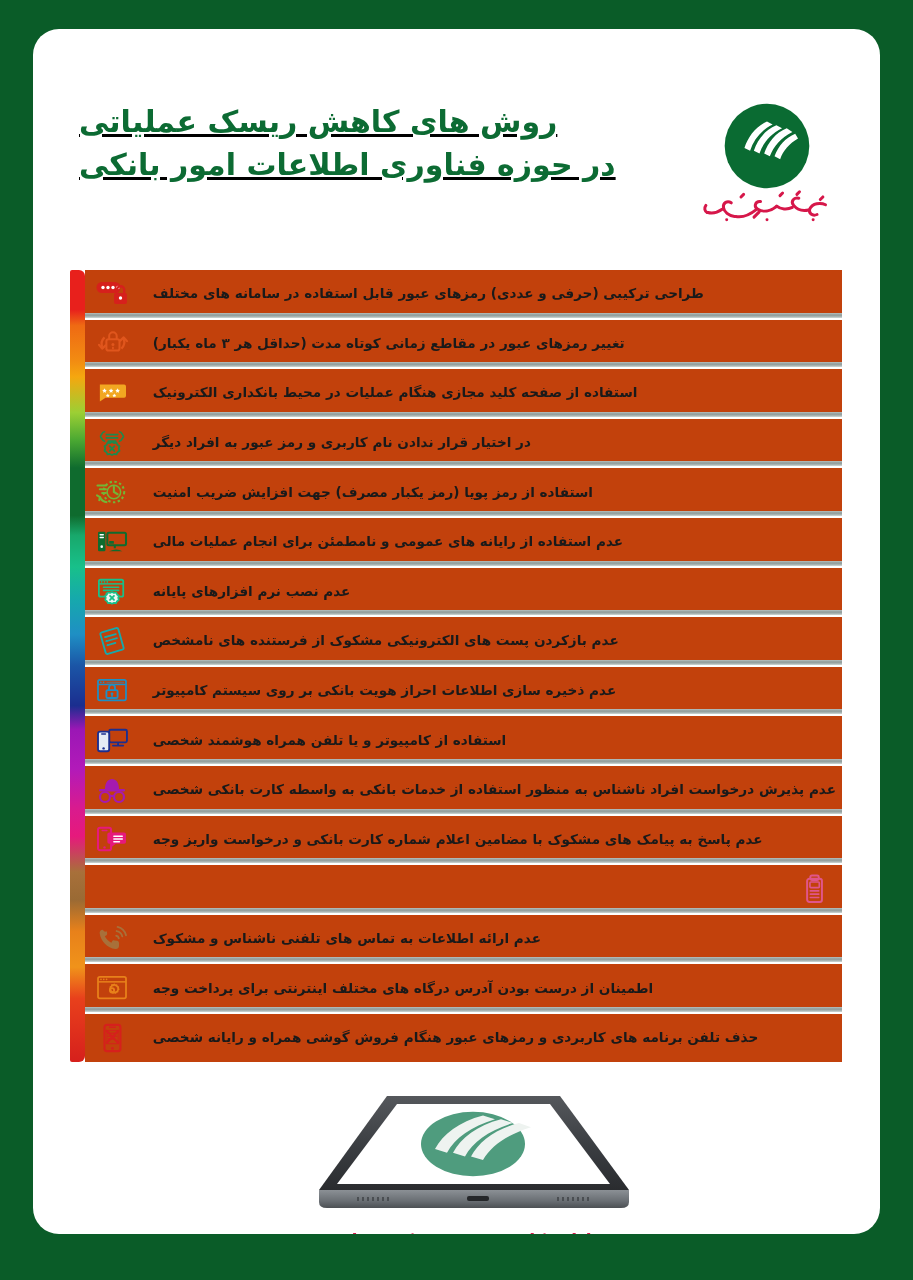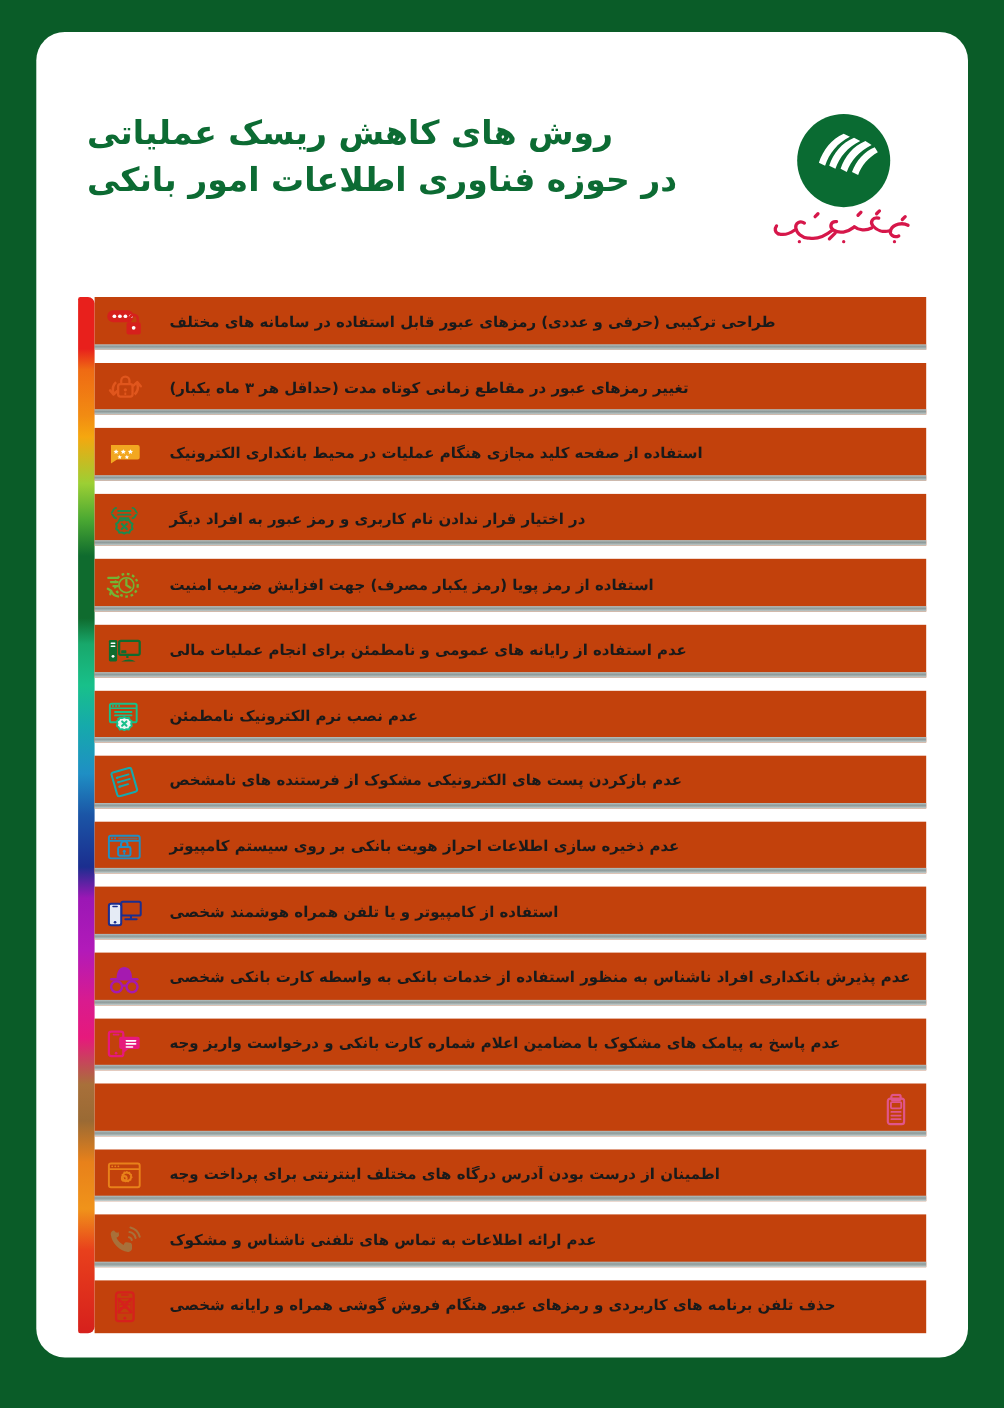--- a/index.html
+++ b/index.html
@@ -36,20 +36,21 @@
     overflow: hidden;
   }
 
   
   .header {
     display: flex;
     flex-direction: row;
     align-items: flex-start;
     padding: 66px 38px 0 38px;
     gap: 14px;
+    text-decoration: underline;
   }
 
   .logo-block {
     width: 150px;
     flex: 0 0 150px;
     display: flex;
     flex-direction: column;
     align-items: center;
     padding-top: 4px;
   }
@@ -102,21 +103,21 @@
 
   .row {
     position: relative;
     height: 47.6px;
     background: #c2410c;
     display: flex;
     flex-direction: row;
     align-items: center;
   }
 
-  .row + .row { margin-top: 12px; }
+  .row + .row { margin-top: 2px; }
 
   
   .row:not(:last-child)::after {
     content: "";
     position: absolute;
     left: 0; right: 0; bottom: 0;
     height: 5px;
     background: linear-gradient(to bottom,
       #b6c0bf 0%, #8e9a99 42%, #a9b4b3 72%, #cfdad8 100%);
   }
@@ -355,21 +356,21 @@
               </g>
               <rect x="12" y="5" width="20" height="13.5" rx="1.6" fill="none" stroke="#0f6b2e" stroke-width="2.2"></rect>
               <path d="M20 18.5 v3.2" stroke="#0f6b2e" stroke-width="2.2"></path>
               <path d="M14 25 q8 -4 14 0 z" fill="#0f6b2e"></path>
               <rect x="14" y="14" width="5" height="3" rx="0.6" fill="#0f6b2e"></rect>
             </svg>
           </div>
         </div>
 
         <div class="row">
-          <div class="row-text">عدم نصب نرم الکترونیک نامطمئن</div>
+          <div class="row-text">عدم نصب نرم افزارهای پایانه</div>
           <div class="row-icon">
             <svg viewBox="0 0 34 32" width="34" height="30">
               <rect x="3" y="4" width="26" height="18" rx="1.8" fill="none" stroke="#18c08a" stroke-width="1.9"></rect>
               <path d="M3 8.4 h26" stroke="#18c08a" stroke-width="1.6"></path>
               <g fill="#18c08a">
                   <circle cx="6" cy="6.2" r="0.9"></circle>
                   <circle cx="9" cy="6.2" r="0.9"></circle>
                   <circle cx="12" cy="6.2" r="0.9"></circle>
                 </g>
               <g stroke="#18c08a" stroke-width="1.8" stroke-linecap="round">
@@ -431,21 +432,21 @@
               <path d="M23.5 17.5 v3" stroke="#1b2e8f" stroke-width="2"></path>
               <path d="M18 21 h11" stroke="#1b2e8f" stroke-width="2" stroke-linecap="round"></path>
               <rect x="2" y="6" width="12" height="21" rx="2.2" fill="#e5ebf5" stroke="#1b2e8f" stroke-width="2"></rect>
               <path d="M6 8.6 h4" stroke="#1b2e8f" stroke-width="1.5" stroke-linecap="round"></path>
               <circle cx="8" cy="24" r="1.3" fill="#1b2e8f"></circle>
             </svg>
           </div>
         </div>
 
         <div class="row">
-          <div class="row-text">عدم پذیرش بانکداری افراد ناشناس به منظور استفاده از خدمات بانکی به واسطه کارت بانکی شخصی</div>
+          <div class="row-text">عدم پذیرش درخواست افراد ناشناس به منظور استفاده از خدمات بانکی به واسطه کارت بانکی شخصی</div>
           <div class="row-icon">
             <svg viewBox="0 0 34 28" width="34" height="28">
               <path d="M10 13 C10 6.5 13 3 17 3 C21 3 24 6.5 24 13 Z" fill="#a51ab0"></path>
               <rect x="4" y="13" width="26" height="2.4" rx="1.2" fill="#a51ab0"></rect>
               <circle cx="10" cy="21" r="5" fill="none" stroke="#a51ab0" stroke-width="2.2"></circle>
               <circle cx="24" cy="21" r="5" fill="none" stroke="#a51ab0" stroke-width="2.2"></circle>
               <path d="M15 20 h4" stroke="#a51ab0" stroke-width="2.2"></path>
             </svg>
           </div>
         </div>
@@ -470,53 +471,53 @@
         <div class="row">
           <div class="row-icon">
             <svg viewBox="0 0 34 32" width="34" height="30">
               <path d="M11 5 h11 a2.4 2.4 0 0 1 2.4 2.4 v20 a2.4 2.4 0 0 1 -2.4 2.4 h-11 a2.4 2.4 0 0 1 -2.4 -2.4 v-20 a2.4 2.4 0 0 1 2.4 -2.4z" fill="none" stroke="#e0558a" stroke-width="2.1"></path>
               <rect x="12" y="1.5" width="9" height="5" rx="1.6" fill="none" stroke="#e0558a" stroke-width="2.1"></rect>
               <rect x="11.6" y="8.5" width="10" height="6" rx="1" fill="none" stroke="#e0558a" stroke-width="1.8"></rect>
               <g stroke="#e0558a" stroke-width="1.7" stroke-linecap="round">
                 <path d="M12 18 h9"></path>
                   <path d="M12 21.5 h9"></path>
                   <path d="M12 25 h9"></path>
+              </g>
+            </svg>
+          </div>
+        </div>
+
+        <div class="row">
+          <div class="row-text">عدم ارائه اطلاعات به تماس های تلفنی ناشناس و مشکوک</div>
+          <div class="row-icon">
+            <svg viewBox="0 0 34 30" width="34" height="28">
+              <path d="M7 5 C5 5 3.5 6.8 3.8 8.8 C5 17.5 12 24.5 20.6 25.8 C22.6 26.1 24.5 24.6 24.5 22.6 l0 -3.2 c0 -1.2 -0.9 -2.2 -2 -2.4 l-3 -0.5 c-1 -0.2 -2 0.3 -2.5 1.2 l-0.7 1.3 c-3 -1.6 -5.4 -4 -7 -7 l1.3 -0.7 c0.9 -0.5 1.4 -1.5 1.2 -2.5 l-0.5 -3 C11.1 7.9 10.1 7 8.9 7 Z" fill="#a8703a"></path>
+              <g fill="none" stroke="#a8703a" stroke-width="2" stroke-linecap="round">
+                <path d="M22 6.5 A7.5 7.5 0 0 1 28 12.2"></path>
+                <path d="M21.5 11.5 A3.4 3.4 0 0 1 24.3 14.2"></path>
+                <path d="M23 2 A12.5 12.5 0 0 1 32 11"></path>
               </g>
             </svg>
           </div>
         </div>
 
         <div class="row">
           <div class="row-text">اطمینان از درست بودن آدرس درگاه های مختلف اینترنتی برای پرداخت وجه</div>
           <div class="row-icon">
             <svg viewBox="0 0 34 30" width="34" height="28">
               <rect x="2" y="3" width="30" height="23" rx="2" fill="none" stroke="#e8811a" stroke-width="1.9"></rect>
               <path d="M2 8.4 h30" stroke="#e8811a" stroke-width="1.6"></path>
               <g fill="#e8811a">
                   <circle cx="5.2" cy="5.7" r="0.9"></circle>
                   <circle cx="8.2" cy="5.7" r="0.9"></circle>
                   <circle cx="11.2" cy="5.7" r="0.9"></circle>
                 </g>
               <g transform="translate(17,17.5)">
                 <path d="M0 -8 l1.9 0.5 1.5 -1.2 1.5 1.3 1.9 -0.3 0.7 1.9 1.8 0.8 -0.4 1.9 1 1.6 -1.4 1.3 -0.2 2 -1.9 0.5 -1.2 1.5 -1.8 -0.7 -1.8 0.7 -1.2 -1.5 -1.9 -0.5 -0.2 -2 -1.4 -1.3 1 -1.6 -0.4 -1.9 1.8 -0.8 0.7 -1.9z" transform="scale(0.72)" fill="none" stroke="#e8811a" stroke-width="2.6" stroke-linejoin="round"></path>
                 <circle cx="0" cy="0" r="2.3" fill="none" stroke="#e8811a" stroke-width="2"></circle>
-              </g>
-            </svg>
-          </div>
-        </div>
-
-        <div class="row">
-          <div class="row-text">عدم ارائه اطلاعات به تماس های تلفنی ناشناس و مشکوک</div>
-          <div class="row-icon">
-            <svg viewBox="0 0 34 30" width="34" height="28">
-              <path d="M7 5 C5 5 3.5 6.8 3.8 8.8 C5 17.5 12 24.5 20.6 25.8 C22.6 26.1 24.5 24.6 24.5 22.6 l0 -3.2 c0 -1.2 -0.9 -2.2 -2 -2.4 l-3 -0.5 c-1 -0.2 -2 0.3 -2.5 1.2 l-0.7 1.3 c-3 -1.6 -5.4 -4 -7 -7 l1.3 -0.7 c0.9 -0.5 1.4 -1.5 1.2 -2.5 l-0.5 -3 C11.1 7.9 10.1 7 8.9 7 Z" fill="#a8703a"></path>
-              <g fill="none" stroke="#a8703a" stroke-width="2" stroke-linecap="round">
-                <path d="M22 6.5 A7.5 7.5 0 0 1 28 12.2"></path>
-                <path d="M21.5 11.5 A3.4 3.4 0 0 1 24.3 14.2"></path>
-                <path d="M23 2 A12.5 12.5 0 0 1 32 11"></path>
               </g>
             </svg>
           </div>
         </div>
 
         <div class="row">
           <div class="row-text">حذف تلفن برنامه های کاربردی و رمزهای عبور هنگام فروش گوشی همراه و رایانه شخصی</div>
           <div class="row-icon">
             <svg viewBox="0 0 34 32" width="34" height="30">
               <rect x="9" y="2" width="17" height="28" rx="2.6" fill="none" stroke="#d6201c" stroke-width="2.2"></rect>

